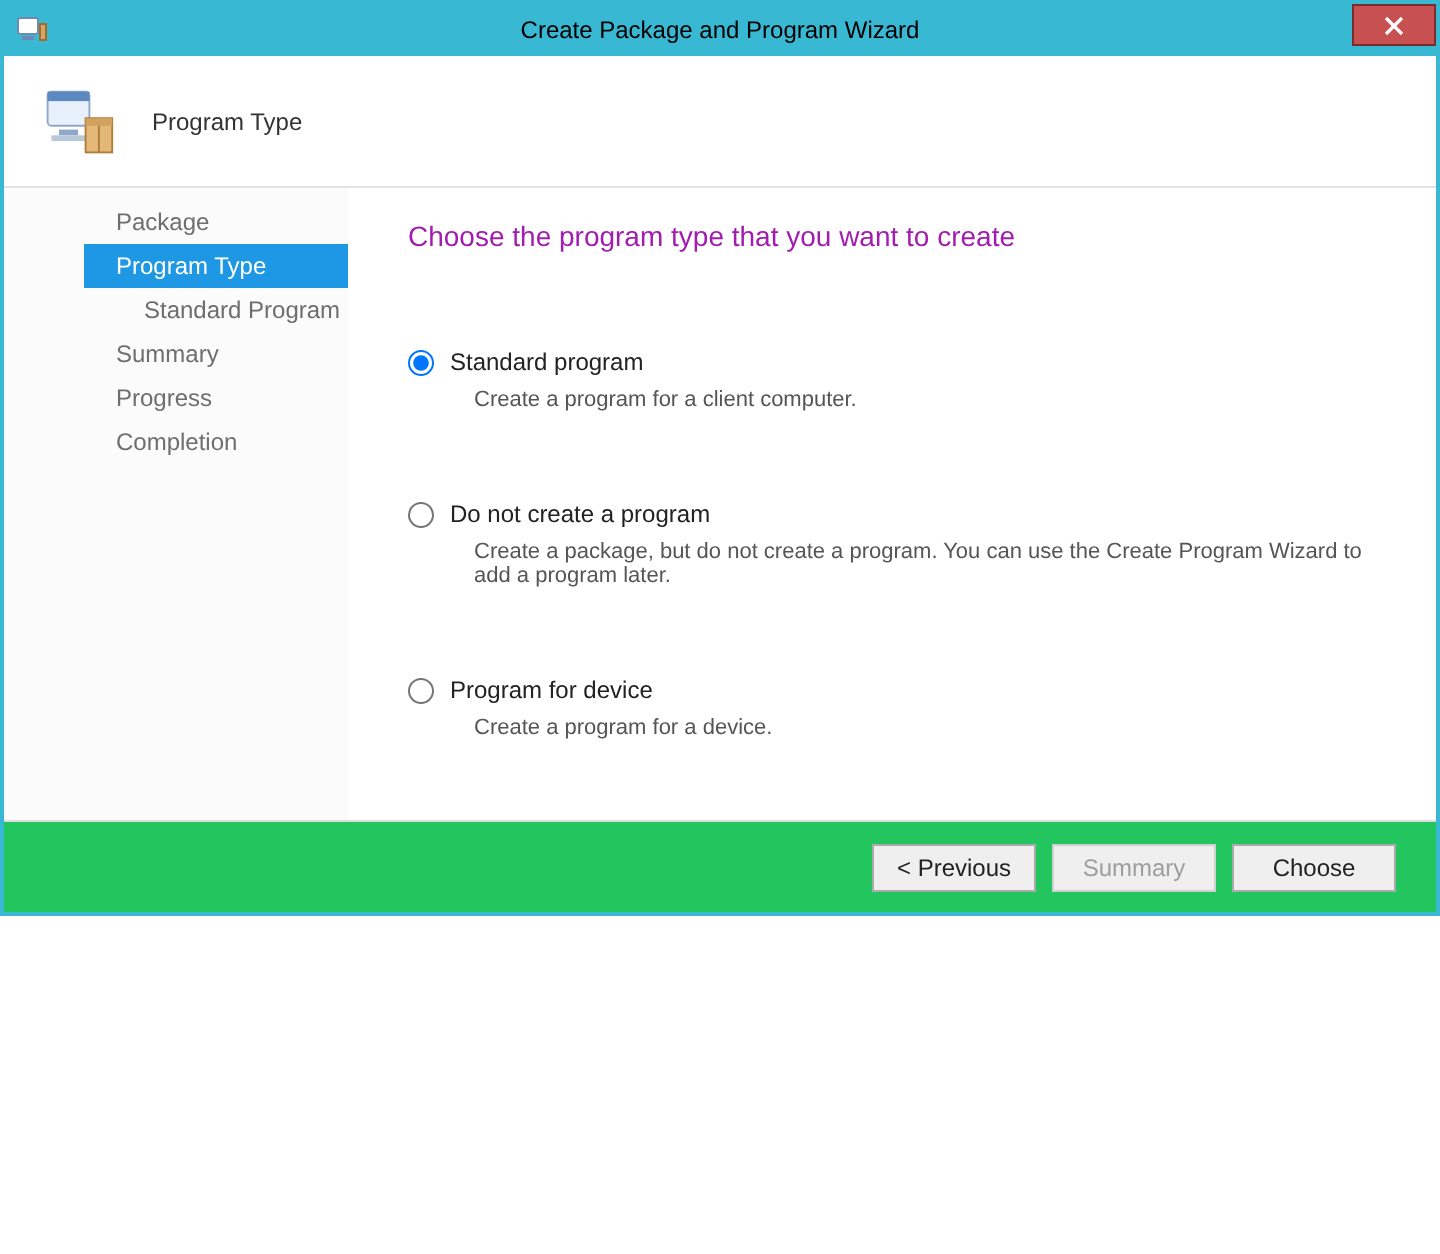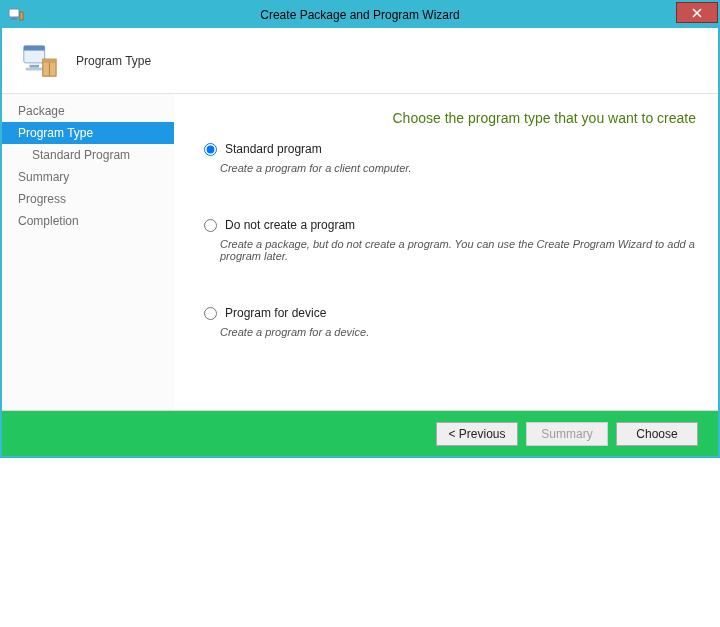--- a/index.html
+++ b/index.html
@@ -28,38 +28,39 @@
     background:#fff;
   }
   .header .icon { width:38px; height:40px; margin-right:18px; }
   .header .title { font-size:12px; color:#333; }
   .body {
     flex:1; display:flex; min-height:0;
   }
   .sidebar {
     width:172px; background:#fbfbfb; padding-top:6px;
     font-size:12px;
+    padding-left:40px;
   }
   .navitem { padding:4px 0 4px 16px; color:#6e6e6e; cursor:default; }
   .navitem.child { padding-left:30px; }
   .navitem.active {
     background:#1e98e4; color:#fff;
   }
   .content {
     flex:1; padding:16px 22px 10px 30px; position:relative;
     display:flex; flex-direction:column;
   }
   .content .heading {
-    color:#4d7c0f; font-size:14px; margin-bottom:16px; font-weight:400;text-align:right;
+    color:#a21caf; font-size:14px; margin-bottom:48px; font-weight:400;
   }
   .option { margin-bottom:44px; }
   .option .row { display:flex; align-items:center; }
   .option input[type=radio] { margin:0 8px 0 0; }
   .option .label { font-size:12px; color:#222; }
-  .option .desc { font-size:11px; color:#555; margin-top:6px; margin-left:16px;font-style:italic; }
+  .option .desc { font-size:11px; color:#555; margin-top:6px; margin-left:33px; }
   .footer {
     height:46px; border-top:1px solid #dcdcdc;
     display:flex; align-items:center; justify-content:flex-end;
     padding-right:20px; gap:8px; background:#22c55e;
   }
   .btn {
     min-width:82px; height:24px; font-size:12px;
     background:#efefef; border:1px solid #aaa; color:#222;
     display:flex; align-items:center; justify-content:center;
     padding:0 10px; cursor:default;

